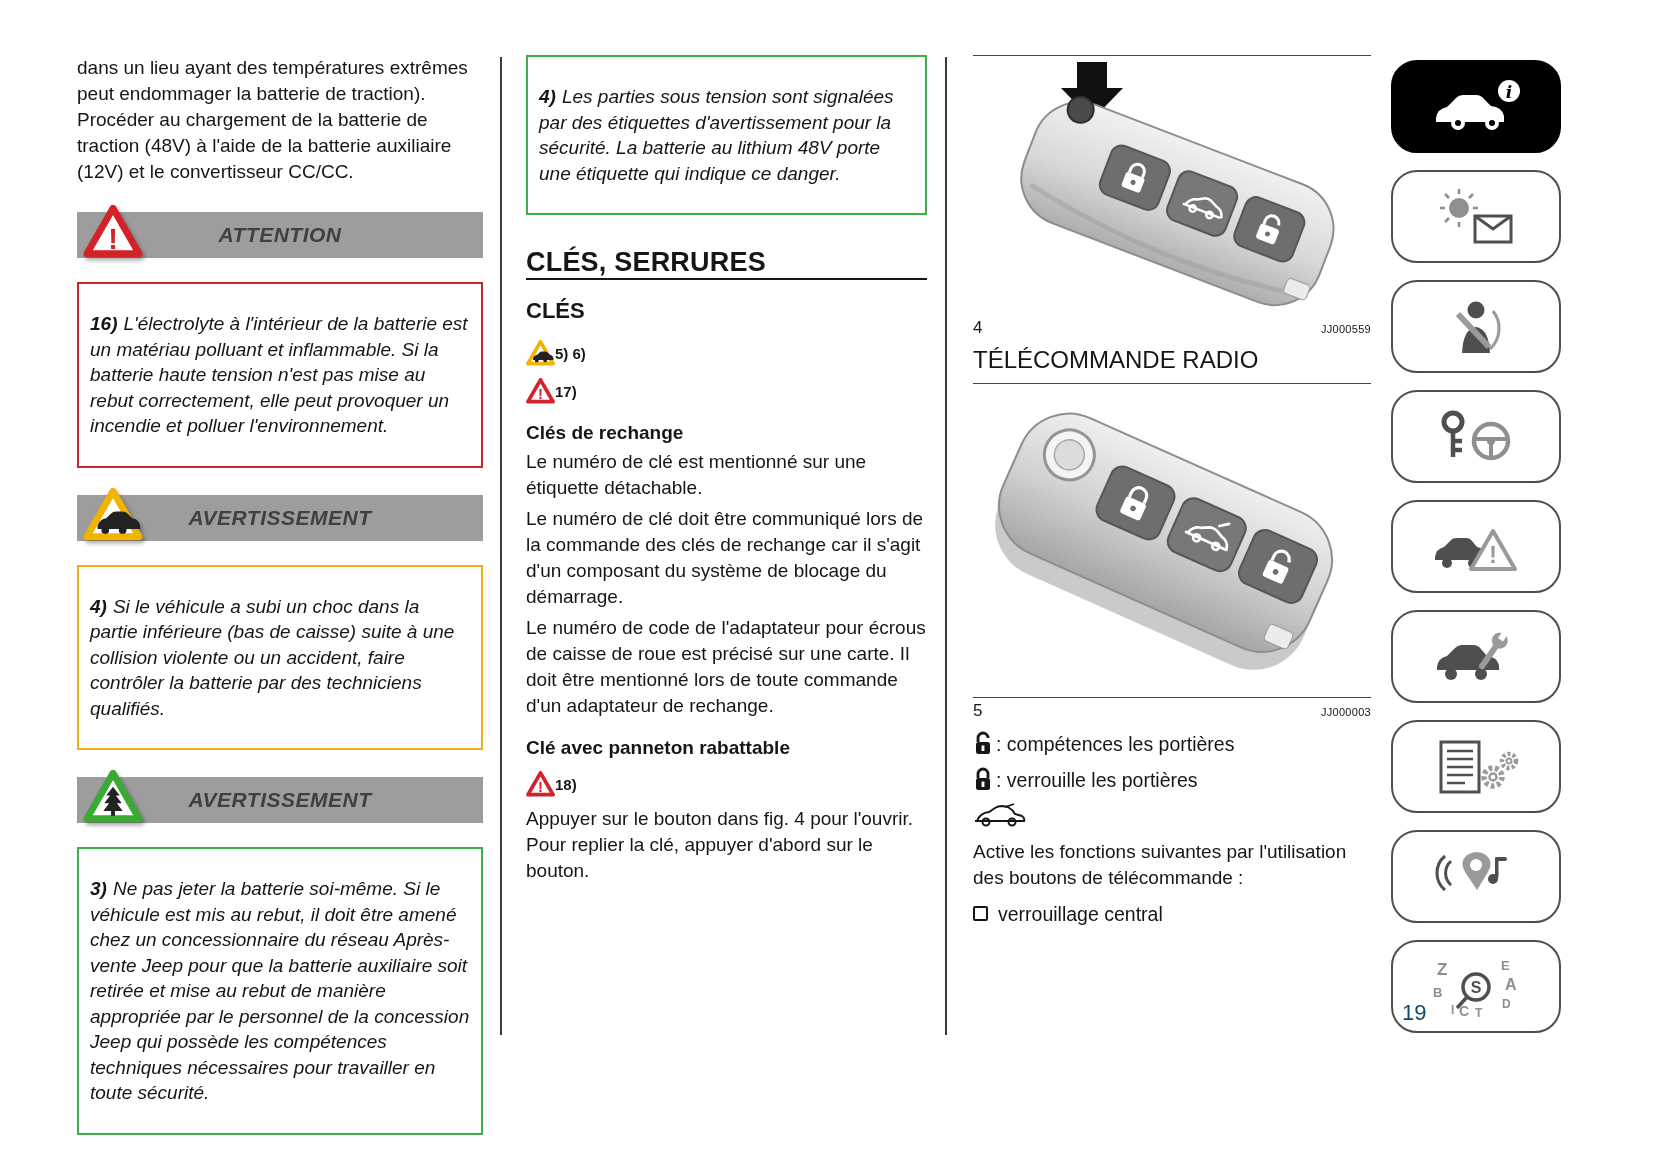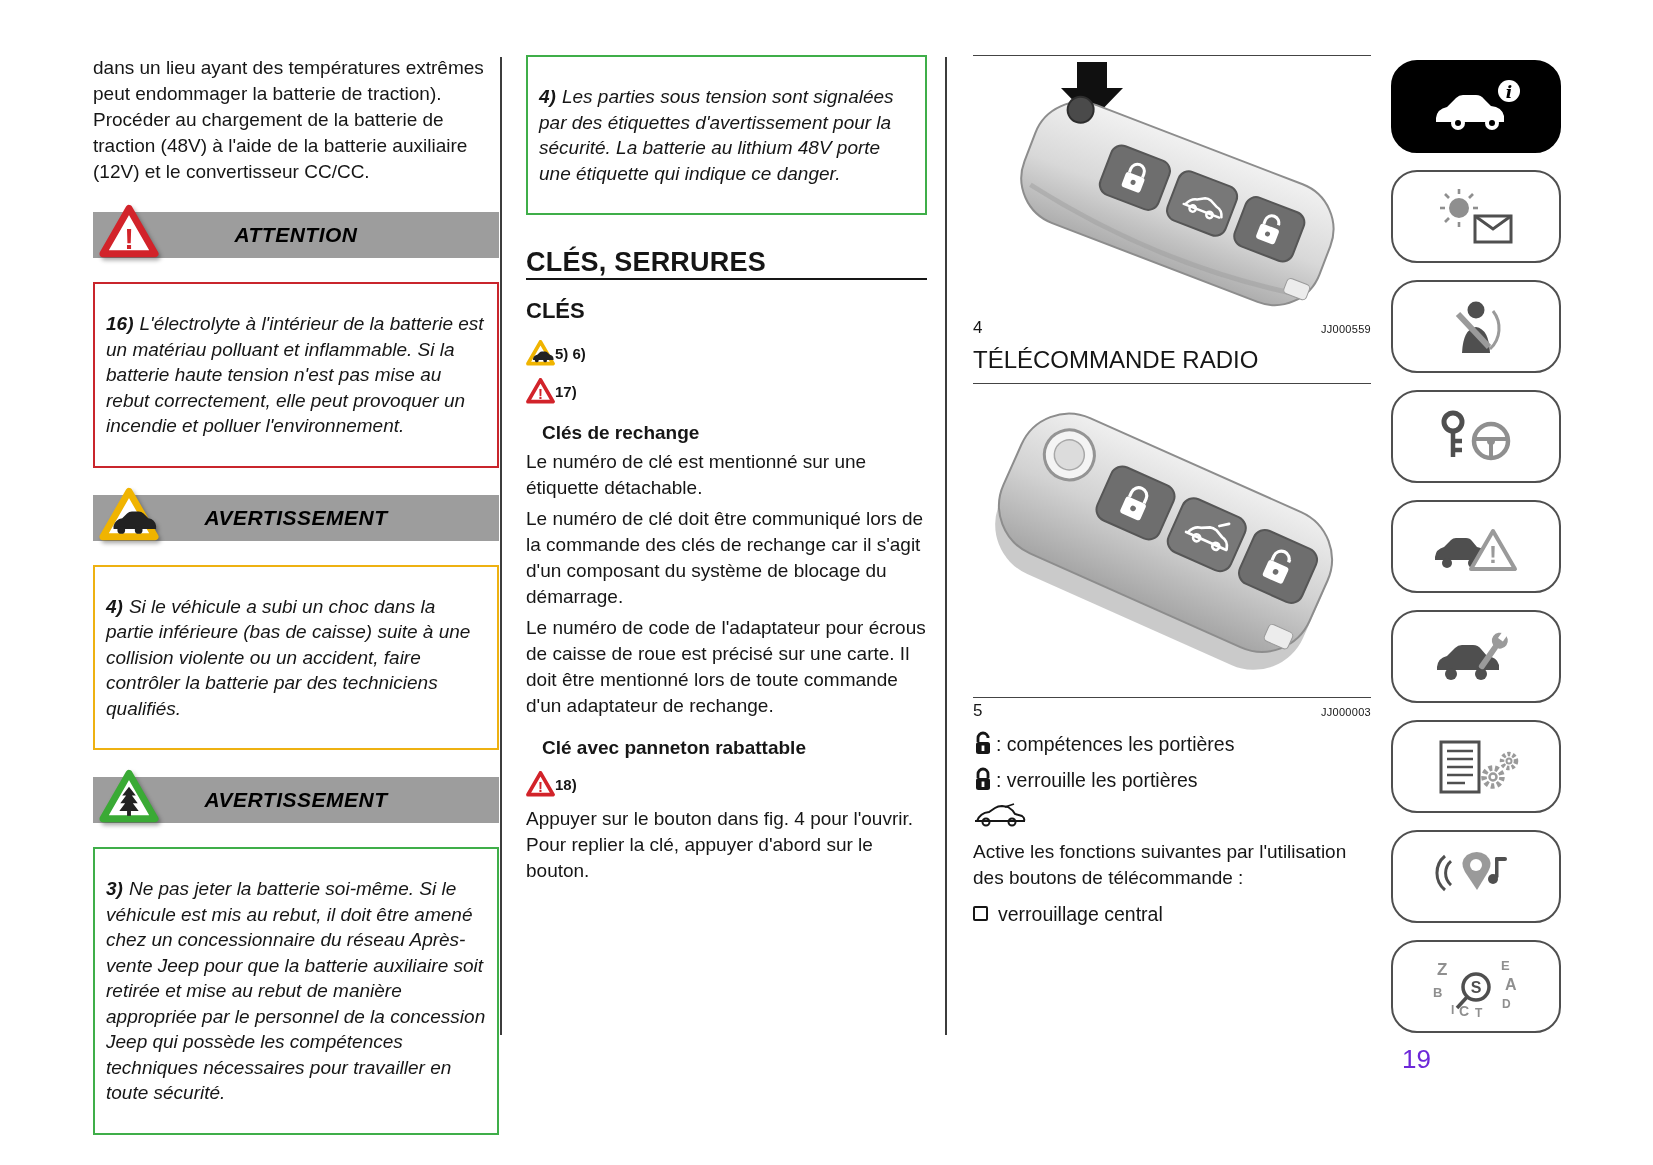--- a/index.html
+++ b/index.html
@@ -4,63 +4,63 @@
 <style>
   html,body{margin:0;padding:0}
   body{width:1653px;height:1165px;background:#fff;font-family:"Liberation Sans","DejaVu Sans",sans-serif;color:#161616;position:relative;overflow:hidden}
   #page{position:absolute;inset:0}
 
   .vdiv{position:absolute;top:57px;height:978px;width:1.5px;background:#3c3c3c}
   #divider-1{left:500px}
   #divider-2{left:945px}
 
   .col{position:absolute;top:55px}
-  #col1{left:93px;width:406px}
+  #col1{left:77px;width:406px}
   #col2{left:526px;width:401px}
   #col3{left:973px;width:398px}
 
   .body-p{font-size:19px;line-height:26px;margin:0}
 
   
   .warn-bar{position:relative;height:46px;background:#9d9d9d;display:flex;align-items:center;justify-content:center;margin-top:27px}
   .tri-badge{position:absolute;left:6px;top:-8px;line-height:0;filter:drop-shadow(2px 3px 2px rgba(0,0,0,.35))}
-  .warn-title{color:#000000;font-weight:700;font-style:italic;font-size:21px;letter-spacing:.5px}
+  .warn-title{color:#404040;font-weight:700;font-style:italic;font-size:21px;letter-spacing:.5px}
 
   
   .note-box{border-style:solid;border-width:2.5px;padding:27px 11px;font-style:italic;font-size:19px;line-height:25.5px;margin-top:24px}
   .note-box .num{font-weight:700;margin-right:6px}
   .box-red{border-color:#c9252c}
   .box-yellow{border-color:#eeb111}
   .box-green{border-color:#3fae49}
 
   
   .section-title{font-size:27px;font-weight:700;letter-spacing:.2px;border-bottom:2.5px solid #161616;padding-bottom:0;margin:32px 0 0 0}
   .sub-title{font-size:22px;font-weight:700;margin:18px 0 16px 0}
   .ref-row{display:flex;align-items:center;gap:0;margin-top:12px}
   .ref-label{font-size:15px;font-weight:700}
-  .p-head{font-size:19px;font-weight:700;margin:18px 0 0 16px}
+  .p-head{font-size:19px;font-weight:700;margin:18px 0 0 0}
   #col2 .body-p{margin-top:5px}
 
   
   .fig-top{border-top:1.5px solid #444;padding-top:4px}
   .fig-caption{display:flex;justify-content:space-between;align-items:baseline;margin-top:2px}
   .fig-caption.ruled{border-top:1.5px solid #444;padding-top:3px;margin-top:6px}
   .fig-num{font-size:17px}
   .fig-code{font-size:11px;letter-spacing:.3px}
   .remote-title{font-size:24px;font-weight:400;border-bottom:1.5px solid #444;padding-bottom:9px;margin:8px 0 0 0}
   .lock-row{margin:10px 0 0 0;font-size:19.5px;line-height:26px}
   .inline-icon{vertical-align:-6px;margin-right:3px}
   .bullet-sq{display:inline-block;width:11px;height:11px;border:2.5px solid #161616;border-radius:2px;margin-right:10px}
 
   
   #sidebar{position:absolute;left:1391px;top:60px;width:170px;display:flex;flex-direction:column;gap:17px}
   .side-btn{height:89px;border:2px solid #4f4f4f;border-radius:26px;background:#fff;display:flex;align-items:center;justify-content:center;cursor:pointer}
   .side-btn.active{background:#000;border-color:#000}
 
-  #page-number{position:absolute;left:1402px;top:1044px;font-size:26px;color:#6d28d9}
+  #page-number{position:absolute;left:1402px;top:1000px;font-size:22px;color:#0c4a6e}
 </style>
 </head>
 <body>
 
 <div id="page">
 
   <div class="vdiv" id="divider-1"></div>
   <div class="vdiv" id="divider-2"></div>
 
   <section class="col" id="col1">

